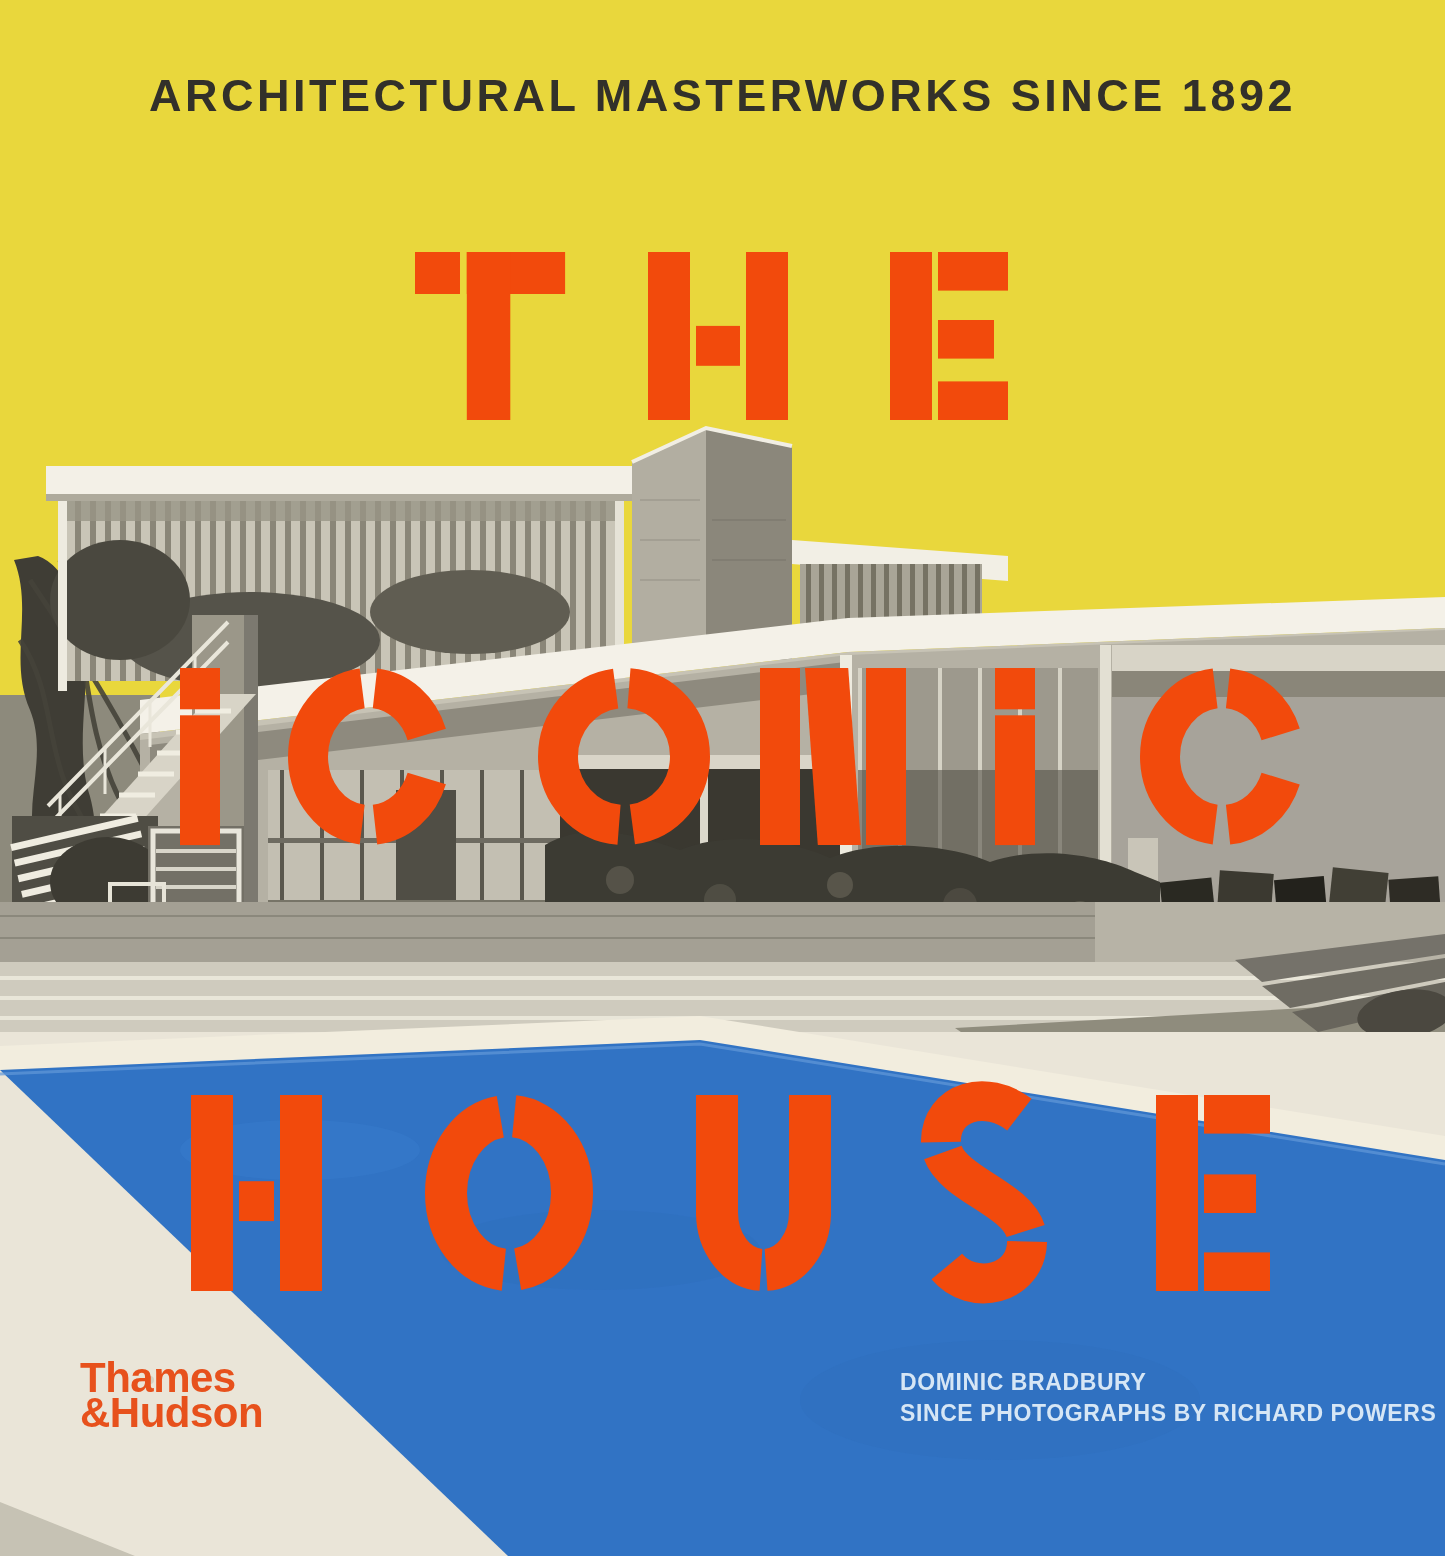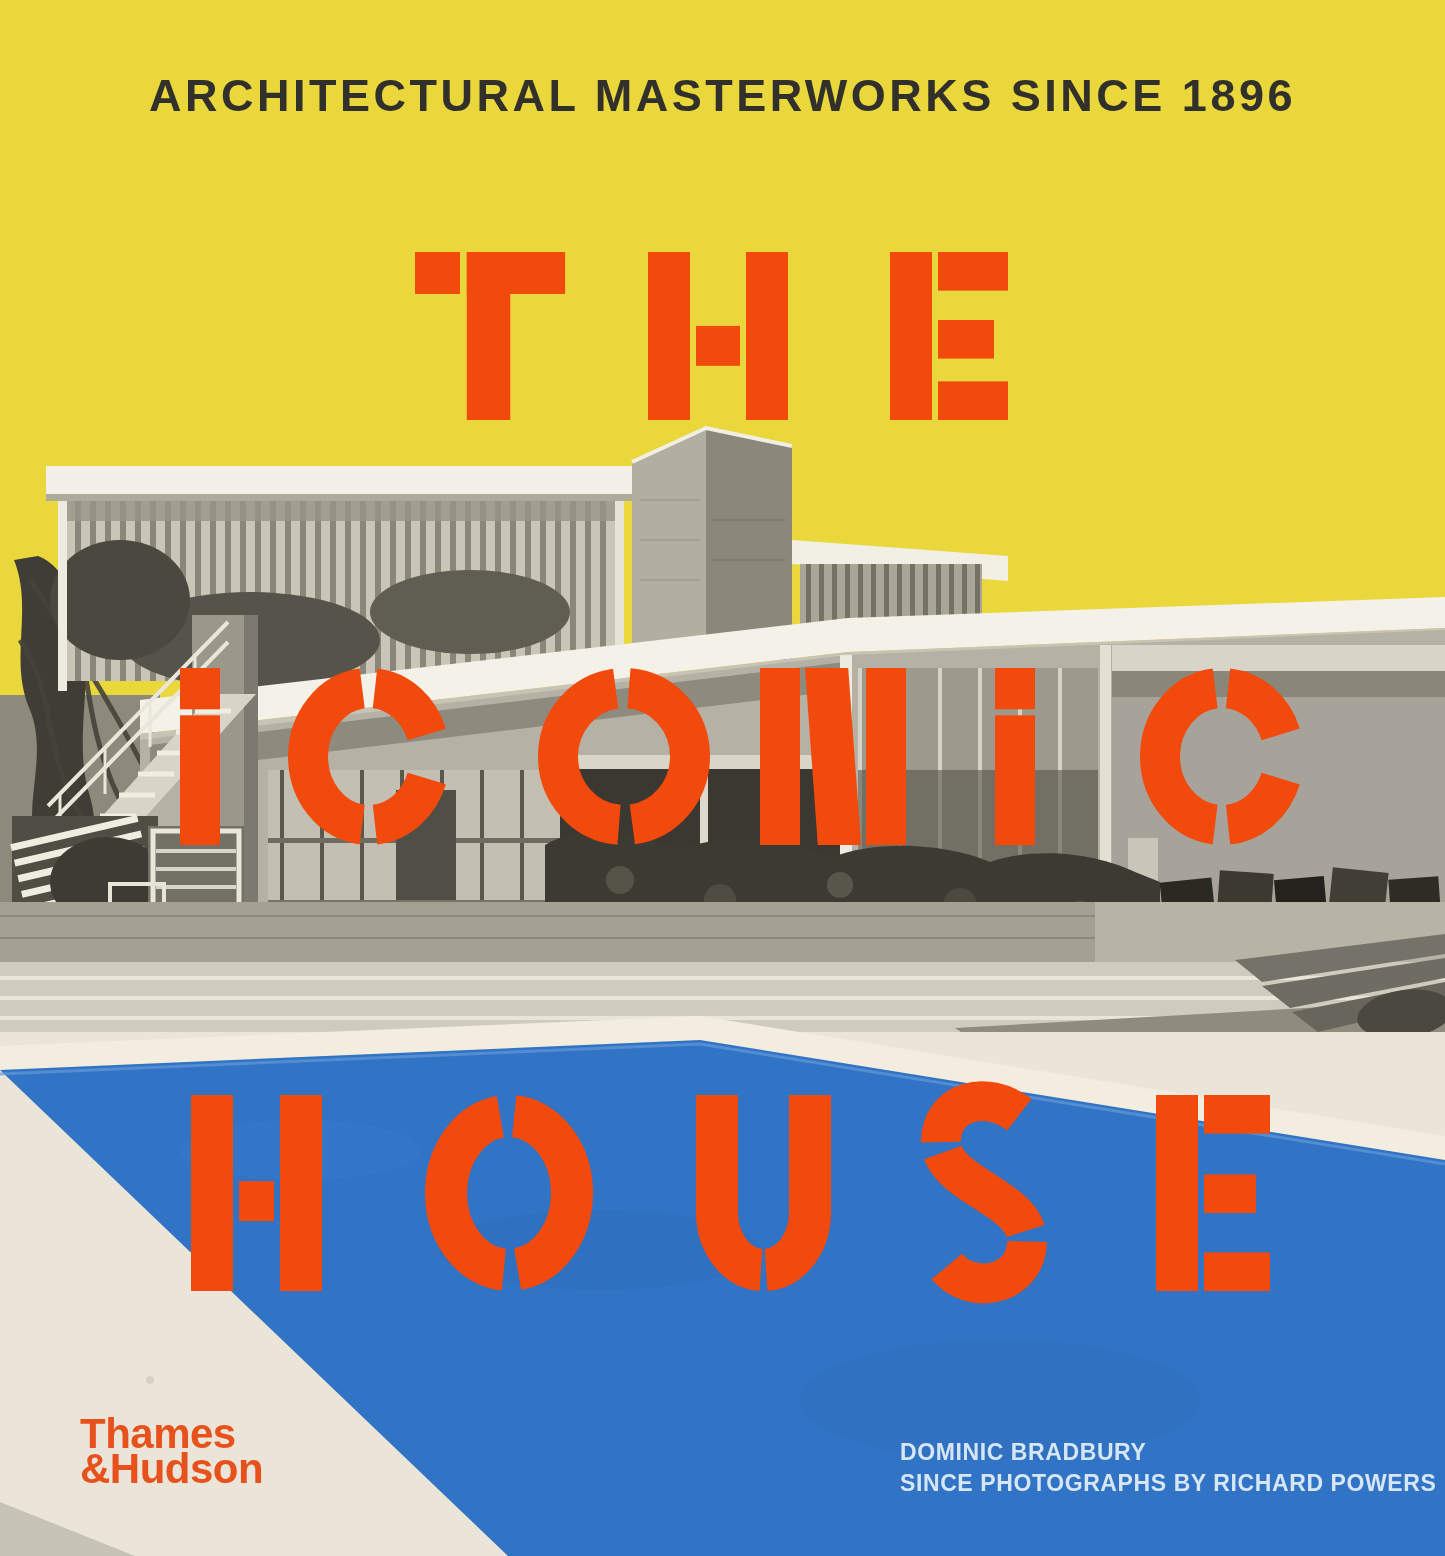--- a/index.html
+++ b/index.html
@@ -12,25 +12,25 @@
     background:var(--paper);
     font-family:"Liberation Sans",sans-serif;
   }
   .layer{position:absolute;inset:0;width:100%;height:100%;}
   .tagline{
     position:absolute;top:70px;left:0;right:0;text-align:center;
     font-size:45px;font-weight:600;letter-spacing:3.5px;color:var(--ink);
     white-space:nowrap;
   }
   .publisher{
-    position:absolute;left:80px;top:1416px;color:var(--pub);
+    position:absolute;left:80px;top:1360px;color:var(--pub);
     font-size:42px;font-weight:700;line-height:35px;letter-spacing:-0.5px;
   }
   .credits{
-    position:absolute;left:900px;top:1437px;color:var(--credit);
+    position:absolute;left:900px;top:1367px;color:var(--credit);
     font-size:23px;font-weight:700;line-height:31px;letter-spacing:0.6px;
     white-space:nowrap;
   }
 </style>
 </head>
 <body>
 
 <div id="cover">
 
   <svg class="layer" viewBox="0 0 1445 1556">
@@ -231,21 +231,21 @@
         <rect x="789.0" y="1095.0" width="42.0" height="121.5"></rect>
         <path d="M 717.0 1212.6 A 46.5 57.4 0 0 0 810.0 1212.6" fill="none" stroke="var(--orange)" stroke-width="42.0" pathLength="100" stroke-dasharray="48.4 3.2 48.4"></path>
         <path d="M 1019.4 1114.6 C 986.4 1089.1 941.5 1100.9 940.9 1141.1 C 940.3 1185.2 1027.7 1196.9 1027.1 1241.0 C 1026.5 1285.1 972.2 1296.9 946.8 1266.5" fill="none" stroke="var(--orange)" stroke-width="39.9" pathLength="100" stroke-dasharray="30 3 33 3 31"></path>
         <rect x="1156.0" y="1095.0" width="42.0" height="196.0"></rect>
         <rect x="1204.0" y="1095.0" width="66.0" height="38.6"></rect>
         <rect x="1204.0" y="1174.4" width="52.0" height="38.6"></rect>
         <rect x="1204.0" y="1252.4" width="66.0" height="38.6"></rect>
       </g>
   </svg>
 
-  <div class="tagline">ARCHITECTURAL MASTERWORKS SINCE 1896</div>
+  <div class="tagline">ARCHITECTURAL MASTERWORKS SINCE 1892</div>
 
   <div class="publisher">
     <div>Thames</div>
     <div>&amp;Hudson</div>
   </div>
 
   <div class="credits">
     <div>DOMINIC BRADBURY</div>
     <div>SINCE PHOTOGRAPHS BY RICHARD POWERS</div>
   </div>

